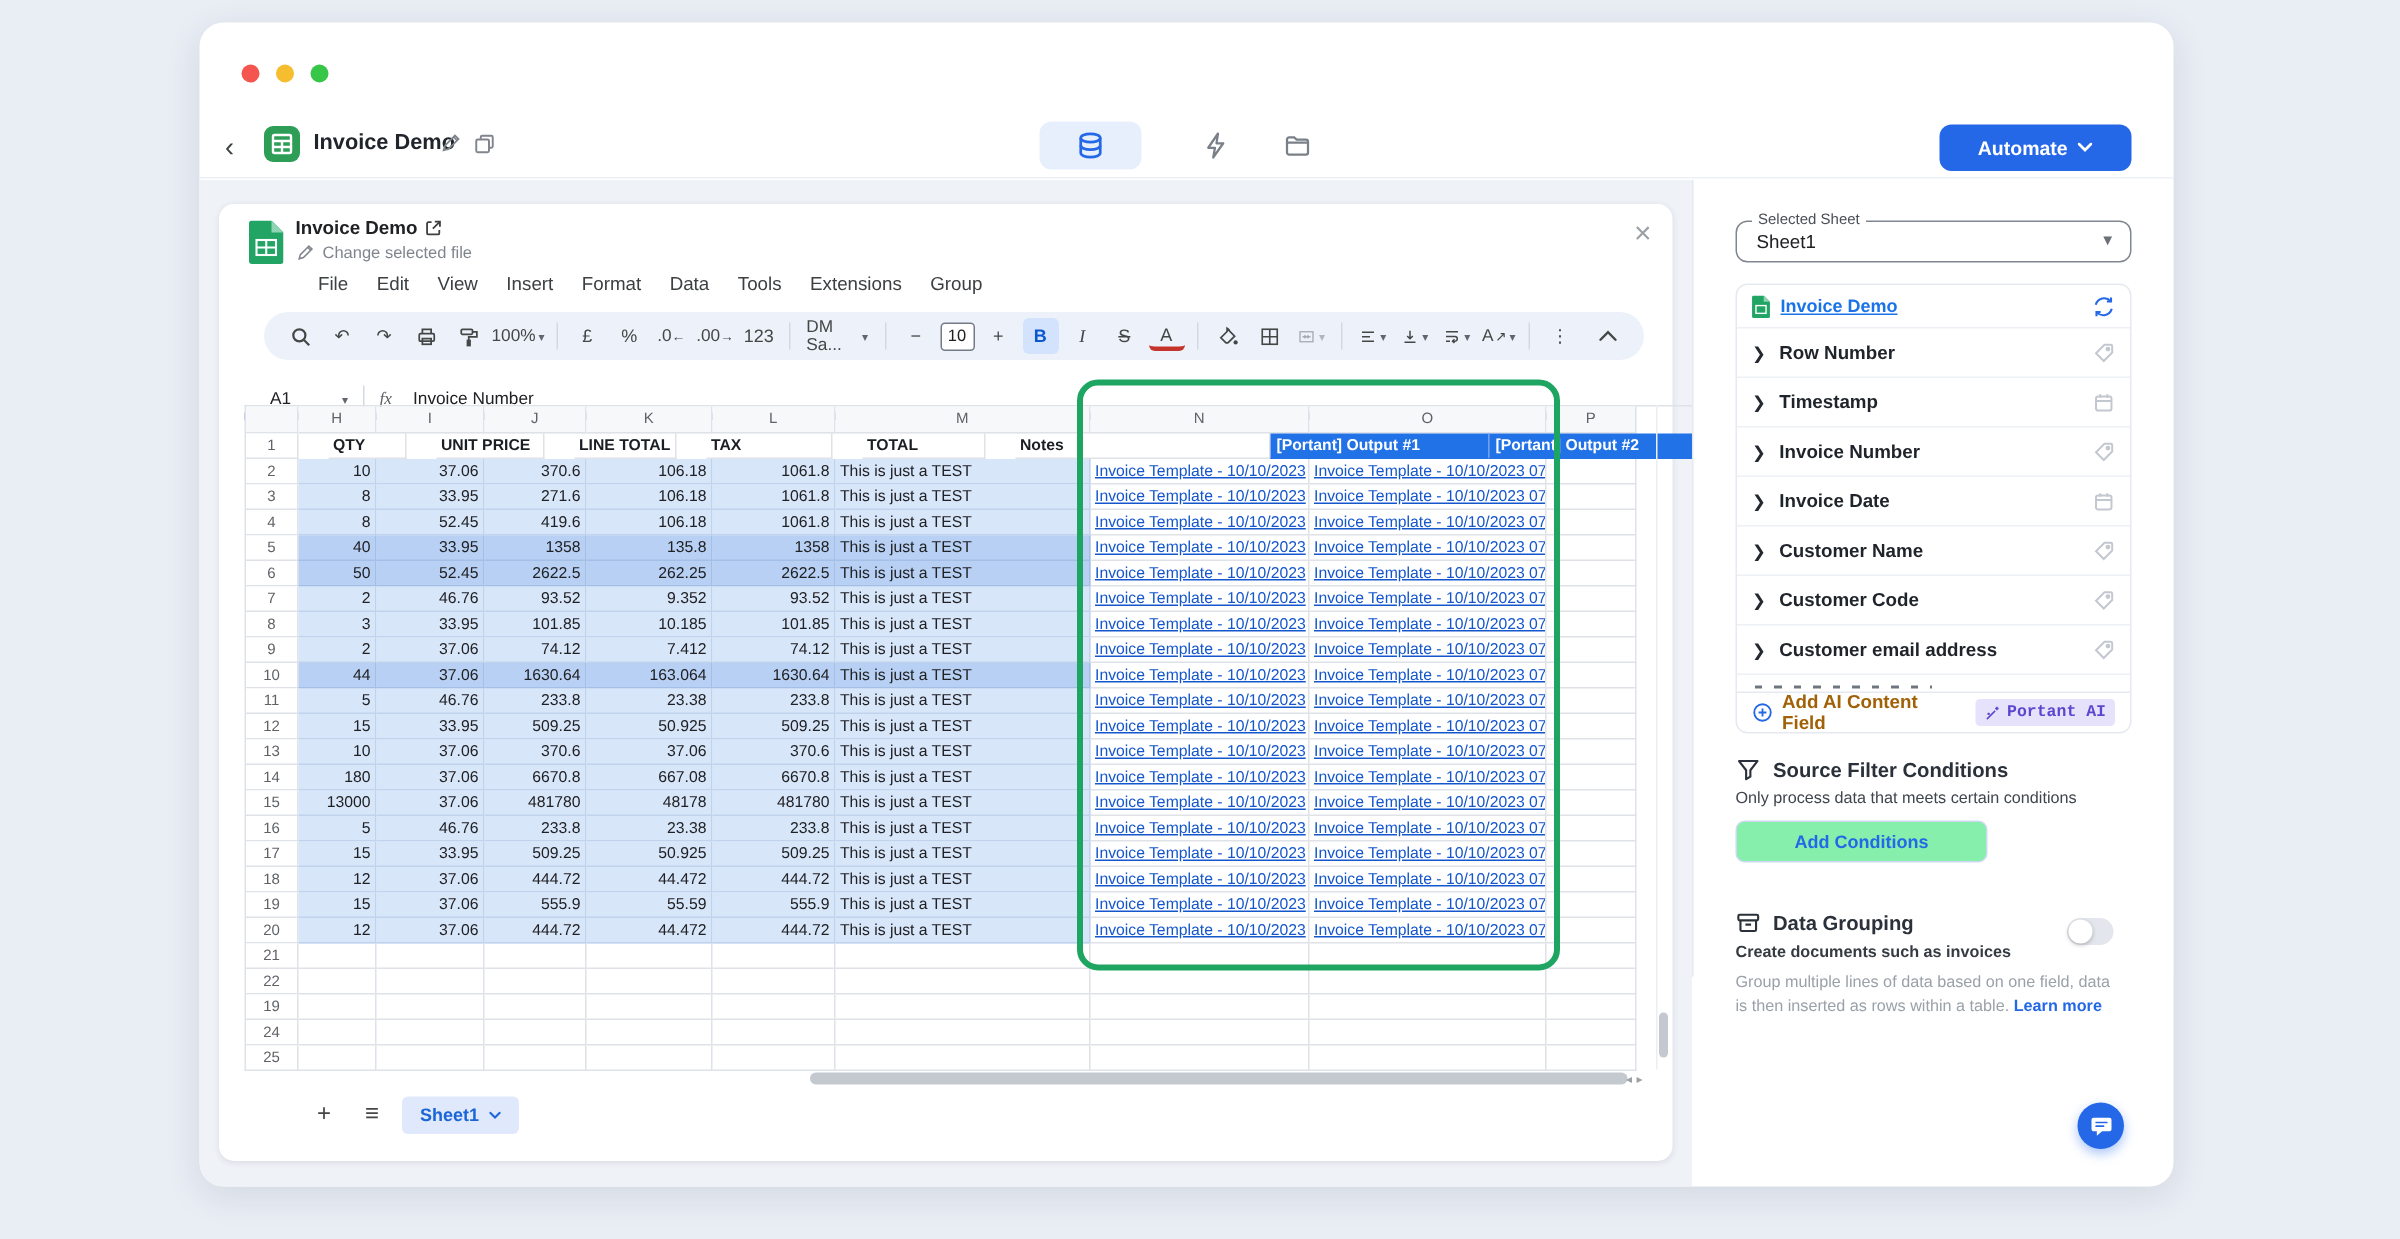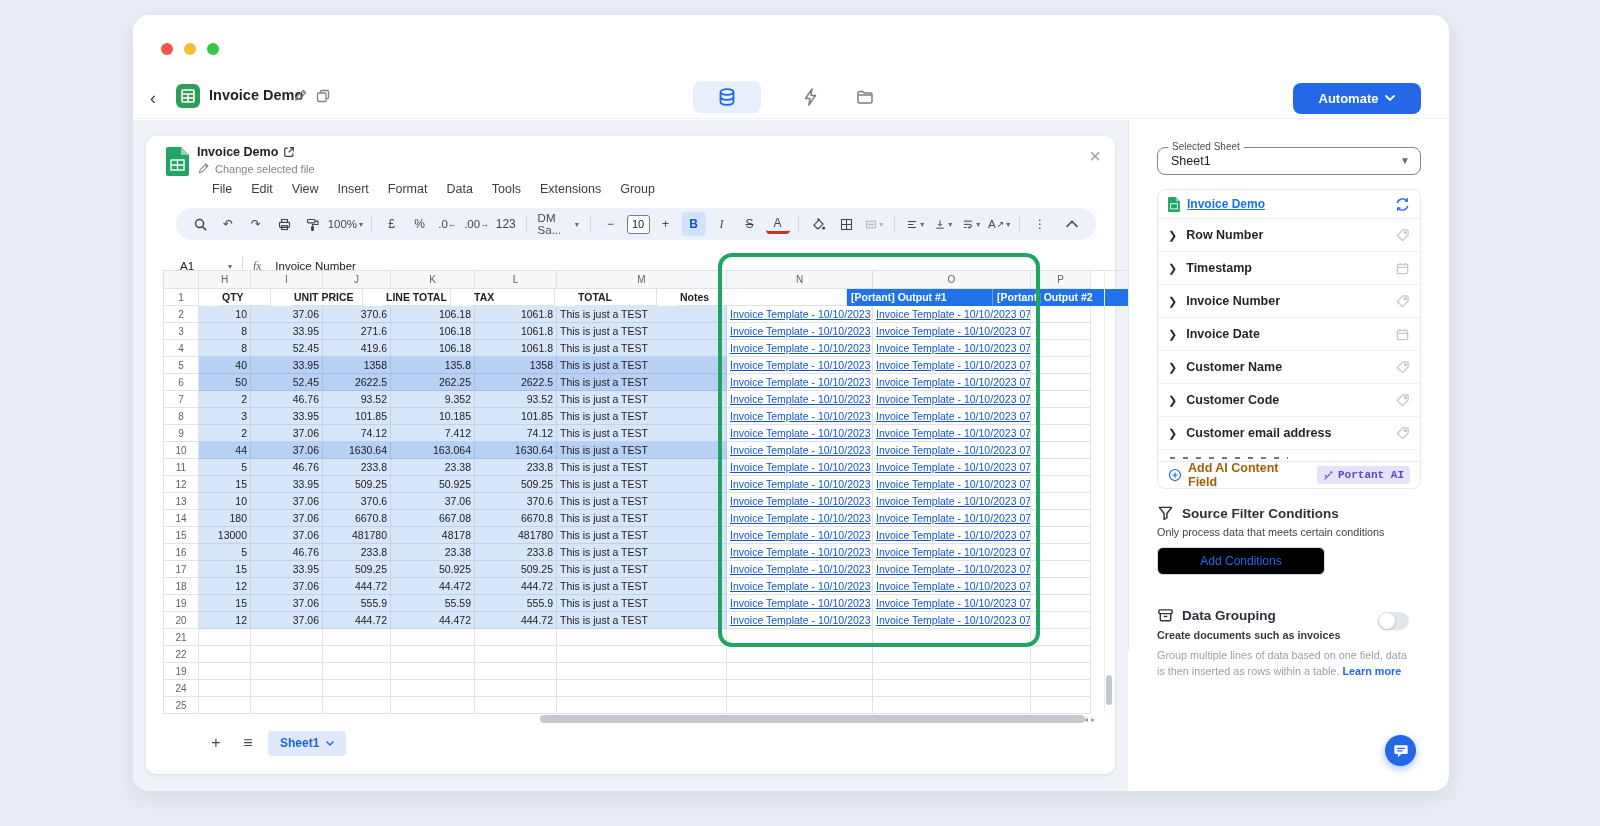--- a/index.html
+++ b/index.html
@@ -83,21 +83,21 @@
   .clippedrow i{position:absolute;left:12px;bottom:2px;width:118px;height:2.5px;
     background:repeating-linear-gradient(90deg,#707680 0 5px,transparent 5px 13px);}
   .aicrow{height:27px;display:flex;align-items:center;padding:0 10px;gap:6px;border-top:1px solid #e6e9ef;}
   .aicrow .ailab{flex:1;font-size:12.5px;font-weight:700;color:#a16207;cursor:pointer;}
   .aibadge{background:#e7e2fc;border-radius:3px;height:18px;display:flex;align-items:center;gap:4px;
     padding:0 6px;font-size:11px;font-weight:700;color:#5b46cf;font-family:Liberation Mono, monospace;}
   .secline{position:absolute;left:28px;display:flex;align-items:center;gap:8px;}
   .sectitle{font-size:13.5px;font-weight:700;color:#2b313a;}
   .secsub{position:absolute;left:28px;font-size:10.8px;color:#3f454d;}
   .addcond{position:absolute;left:28px;top:427px;width:168px;height:28px;border:1px solid #cbd9f2;border-radius:6px;
-    background:#000000;color:#2468e8;font-size:12px;font-weight:400;cursor:pointer;}
+    background:#86efac;color:#2468e8;font-size:12px;font-weight:700;cursor:pointer;}
   .toggle{position:absolute;left:249px;top:492px;width:31px;height:18px;border-radius:9px;background:#e3e6ec;cursor:pointer;}
   .knob{position:absolute;left:1px;top:1px;width:16px;height:16px;border-radius:50%;background:#fff;
     box-shadow:0 1px 3px rgba(0,0,0,.25);}
   .desc{position:absolute;left:28px;top:527px;width:258px;font-size:10.8px;color:#9aa1a9;line-height:1.5;}
   .learn{color:#2468e8;font-weight:700;cursor:pointer;text-align:center;}
   .chatfab{position:absolute;left:256px;top:615px;width:31px;height:31px;border-radius:50%;background:#2468e8;
     box-shadow:0 3px 8px rgba(36,104,232,.4);display:flex;align-items:center;justify-content:center;cursor:pointer;}
 </style>
 </head>
 <body>

